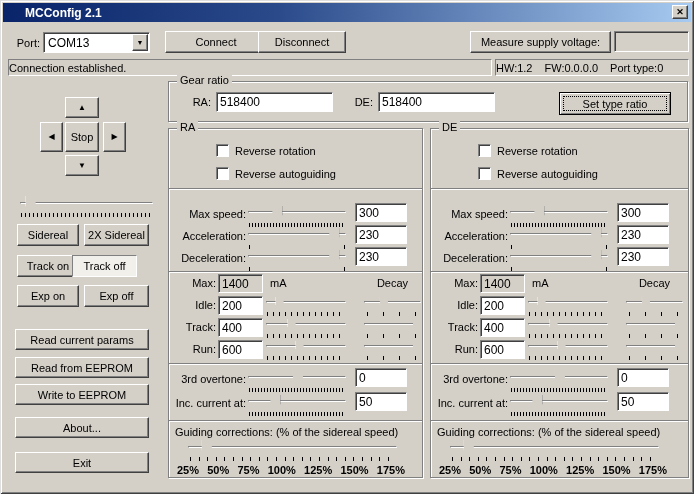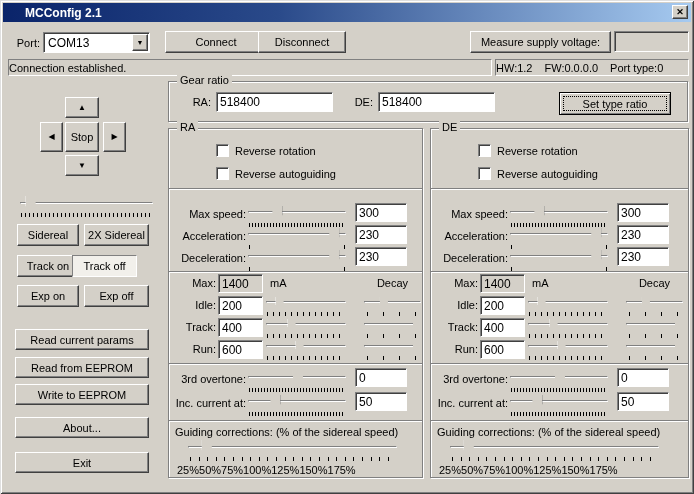--- a/index.html
+++ b/index.html
@@ -106,21 +106,21 @@
   .ticks {
     position:absolute; height:4px;
     background-image:repeating-linear-gradient(to right,#000 0,#000 1px,transparent 1px,transparent var(--gap,4px));
   }
   .t3 { --gap:3px; } .t4 { --gap:4px; } .t6 { --gap:6px; } .t8 { --gap:8.6px; } .t16 { --gap:16px; }
   .ticks.ends {
     background-image:linear-gradient(#000,#000),linear-gradient(#000,#000);
     background-size:1px 100%,1px 100%; background-position:left,right; background-repeat:no-repeat;
   }
   .pctrow {
-    position:absolute; display:flex; justify-content:flex-start; font-size:11px;
+    position:absolute; display:flex; justify-content:space-between; font-size:11px;font-weight:bold;
   }
   .arrow { font-size:8px; line-height:1; }
 </style>
 </head>
 <body>
 
 <div class="win">
 
   <div class="titlebar">
     <span class="title">MCConfig 2.1</span>

